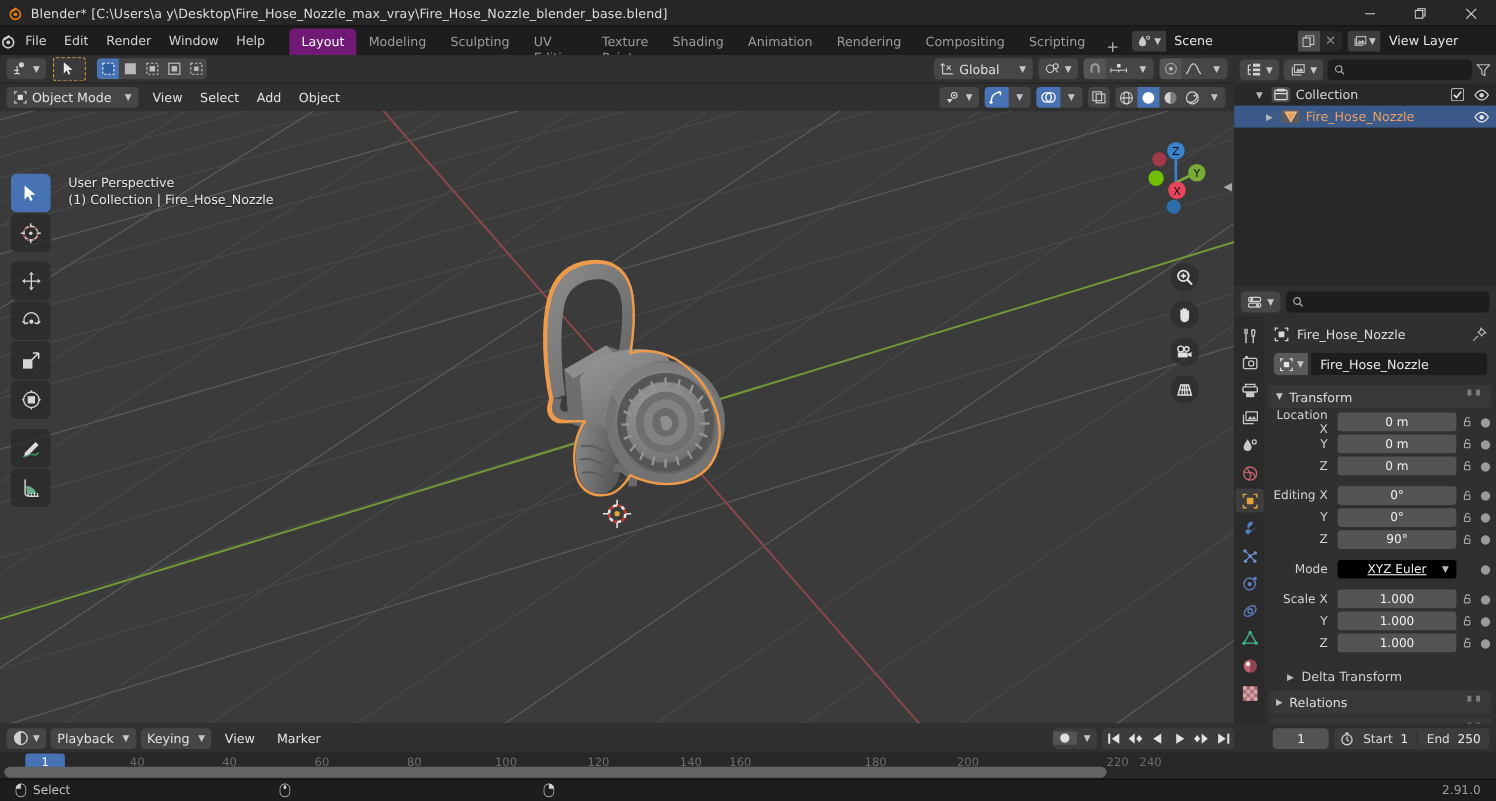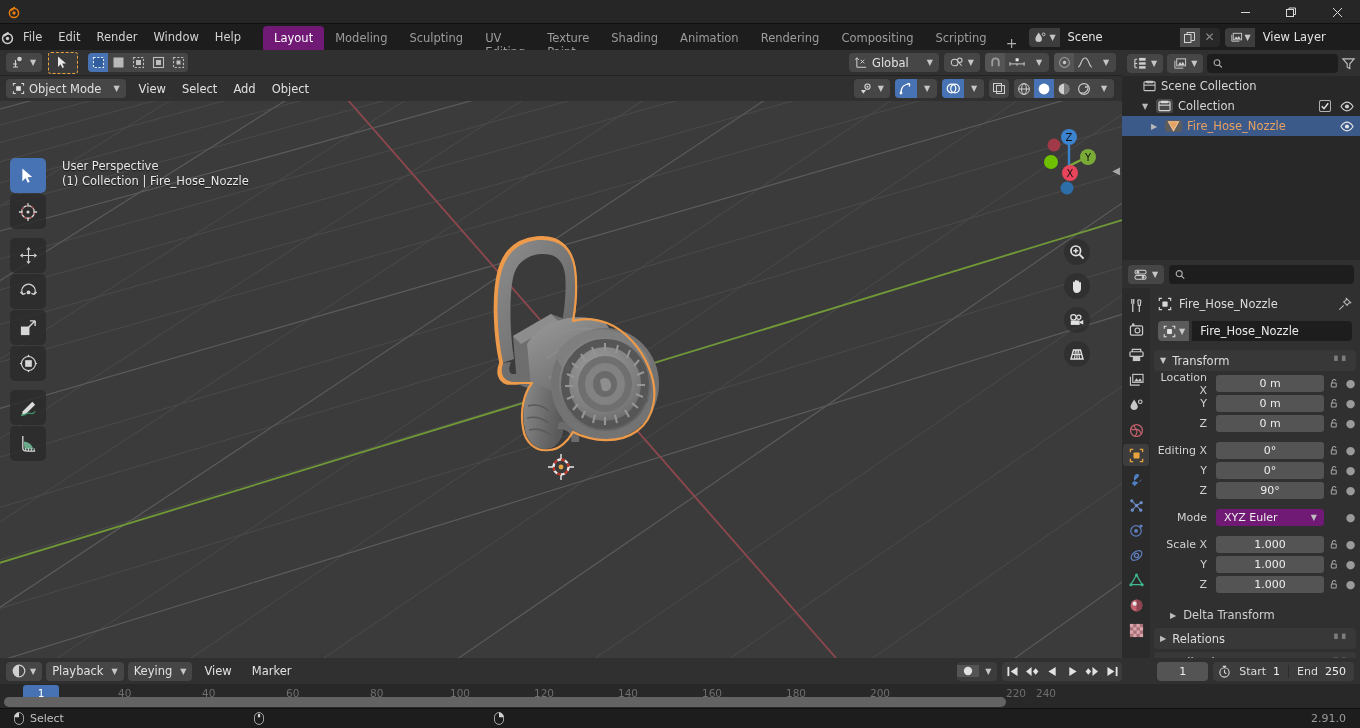--- a/index.html
+++ b/index.html
@@ -141,21 +141,21 @@
   .prop-idname { flex:1; background:#1d1d1d; border-radius:0 4px 4px 0; height:20px; display:flex; align-items:center; padding:0 8px; font-size:11.5px; color:#e8e8e8;}
   .panel-head { display:flex; align-items:center; height:20px; padding:0 8px; gap:6px; font-size:11.5px; color:#dcdcdc;}
   .panel-head.boxed { background:#383838; border-radius:4px; margin: 3px 4px; padding:0 6px; height:21px;}
   .grip { margin-left:auto; color:#7d7d7d; font-size:9px; letter-spacing:1px;}
   .field-row { display:flex; align-items:center; height:19px; margin:1px 4px 0 4px; gap:4px;}
   .field-label { width:58px; text-align:right; font-size:11px; color:#d2d2d2; padding-right:5px;}
   .field-val {
     flex:1; background:#545454; border-radius:3px; height:17px; display:flex;
     align-items:center; justify-content:center; font-size:11px; color:#eeeeee;
   }
-  .field-val.dropdown { background:#701a75; justify-content:flex-start; padding:0 8px; position:relative;}
+  .field-val.dropdown { background:#000000; justify-content:center; padding:0 8px; position:relative;text-decoration:underline;}
   .field-val.dropdown .dd-chev { position:absolute; right:7px; font-size:8px; color:#bdbdbd;}
   .lock-ico { width:13px; display:flex; align-items:center; justify-content:center;}
   .dot-ico { width:11px; text-align:center; color:#9a9a9a; font-size:11px; line-height:9px;}
   .row-gap { height:7px; }
   .sub-panel { display:flex; align-items:center; height:22px; padding-left:20px; gap:7px; font-size:11.5px; color:#cfcfcf;}
 
   
   .timeline { position:absolute; top:658px; left:0; width:1360px; height:50px; background:#282828;}
   .tl-header { height:26px; background:#303030; display:flex; align-items:center; padding-left:6px; gap:4px;}
   .tl-ruler { position:relative; height:24px; background:#282828; overflow:hidden;}
@@ -189,20 +189,21 @@
 <div class="app">
 
   <div class="titlebar">
     <span class="blender-logo">
       <svg width="14" height="14" viewBox="0 0 14 14">
         <circle cx="7" cy="8" r="4.6" fill="none" stroke="#e87d0d" stroke-width="1.5"></circle>
         <circle cx="7" cy="8" r="1.7" fill="#e87d0d"></circle>
         <path d="M2.5 5 L7.5 1.6 L8.6 3.2 L4.2 6.2 Z" fill="#e87d0d"></path>
       </svg>
     </span>
+    <span class="title-text">Blender* [C:\Users\a y\Desktop\Fire_Hose_Nozzle_max_vray\Fire_Hose_Nozzle_blender_base.blend]</span>
     <div class="win-buttons">
       <div class="win-btn">
         <svg width="11" height="11" viewBox="0 0 11 11">
             <path d="M1 5.5 H10" stroke="#d8d8d8" stroke-width="1"></path>
           </svg>
       </div>
       <div class="win-btn">
         <svg width="11" height="11" viewBox="0 0 11 11">
           <rect x="0.5" y="2.5" width="7" height="7" fill="none" stroke="#d8d8d8" stroke-width="1"></rect>
           <path d="M3 2.5 V1 H9.5 V7.5 H8" fill="none" stroke="#d8d8d8" stroke-width="1"></path>
@@ -785,31 +786,20 @@
               </svg>
             <input type="text" placeholder="" style="">
           </div>
           <div>
             <svg width="13" height="13" viewBox="0 0 14 14">
                 <path d="M1 2 H13 L8.4 7.3 V12.5 L5.6 11 V7.3 Z" fill="none" stroke="#bdbdbd" stroke-width="1.2"></path>
               </svg>
           </div>
         </div>
 
-        <div class="outl-row" style="padding-left:7px;">
-          <span class="disclosure"></span>
-          <span>
-            <svg width="13" height="12" viewBox="0 0 14 13">
-                <rect x="1" y="2" width="12" height="9.5" rx="1" fill="none" stroke="#c2c2c2" stroke-width="1.2"></rect>
-                <rect x="3" y="0.8" width="8" height="2.6" rx="0.8" fill="#c2c2c2"></rect>
-                <path d="M1 5.6 H13" stroke="#c2c2c2" stroke-width="1.2"></path>
-              </svg>
-          </span>
-          <span class="outl-name">Scene Collection</span>
-        </div>
 
         <div class="outl-row" style="padding-left:16px;">
           <span class="disclosure">▼</span>
           <span style="margin-left:4px;background:#4a4a4a;border-radius:3px;padding:1px 2px;display:inline-flex;">
             <svg width="13" height="12" viewBox="0 0 14 13">
                 <rect x="1" y="2" width="12" height="9.5" rx="1" fill="none" stroke="#d8d8d8" stroke-width="1.2"></rect>
                 <rect x="3" y="0.8" width="8" height="2.6" rx="0.8" fill="#d8d8d8"></rect>
                 <path d="M1 5.6 H13" stroke="#d8d8d8" stroke-width="1.2"></path>
               </svg>
           </span>
@@ -1239,21 +1229,21 @@
     </div>
 
     <div class="tl-ruler">
       <div class="tl-tick" style="left:118px;">40</div>
       <div class="tl-tick" style="left:202px;">40</div>
       <div class="tl-tick" style="left:286px;">60</div>
       <div class="tl-tick" style="left:370px;">80</div>
       <div class="tl-tick" style="left:450px;">100</div>
       <div class="tl-tick" style="left:534px;">120</div>
       <div class="tl-tick" style="left:618px;">140</div>
-      <div class="tl-tick" style="left:702px;">160</div>
+      <div class="tl-tick" style="left:663px;">160</div>
       <div class="tl-tick" style="left:786px;">180</div>
       <div class="tl-tick" style="left:870px;">200</div>
       <div class="tl-tick" style="left:1006px;">220</div>
       <div class="tl-tick" style="left:1036px;">240</div>
       <div class="playhead" style="left:23px;">1</div>
       <div class="tl-scroll"></div>
     </div>
   </div>
 
   <div class="statusbar">

